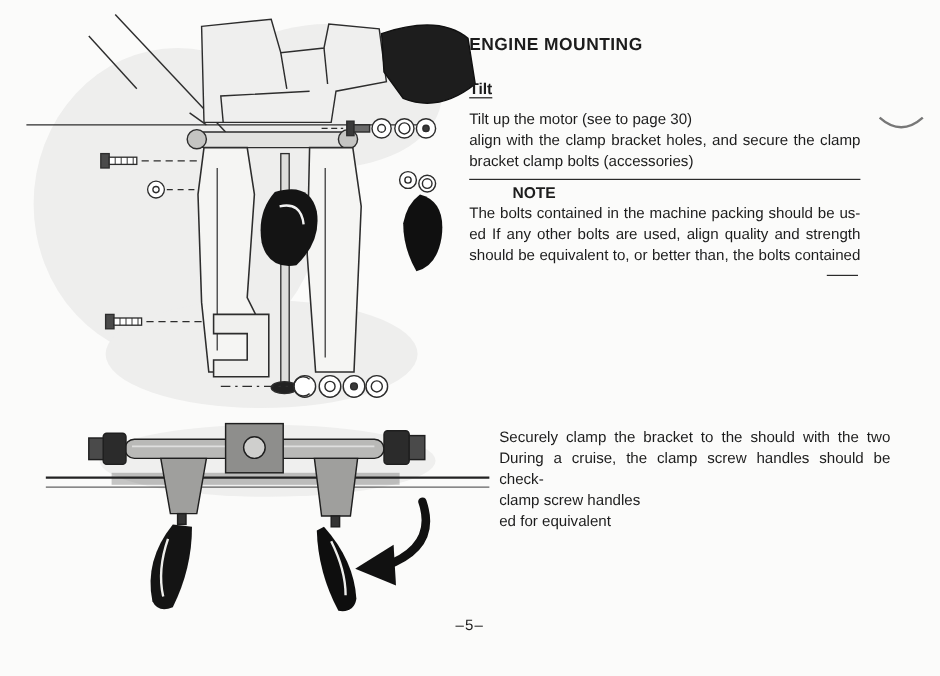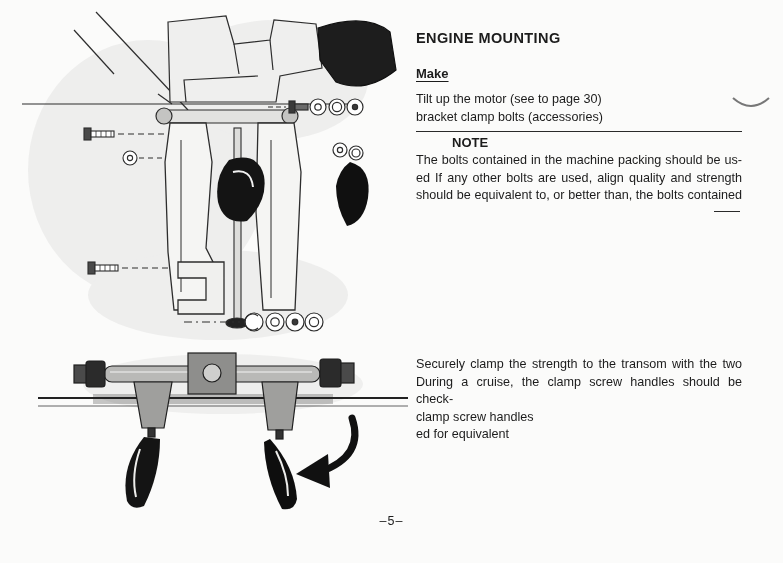--- a/index.html
+++ b/index.html
@@ -12,21 +12,21 @@
     overflow: hidden;
   }
   .page { position: absolute; inset: 0; }
 
   
   .fig-top    { position: absolute; left: 18px;  top: 10px;  width: 385px; height: 335px; }
   .fig-bottom { position: absolute; left: 38px;  top: 350px; width: 370px; height: 165px; }
   .curl       { position: absolute; left: 731px; top: 90px;  width: 40px;  height: 26px; }
 
   
-  .textcol { position: absolute; left: 416px; top: 30px; width: 326px; }
+  .textcol { position: absolute; left: 391px; top: 30px; width: 326px; }
   .title   { font-size: 14.5px; font-weight: bold; letter-spacing: 0.4px; margin: 0; }
   .section { font-size: 13px; font-weight: bold; text-decoration: underline;
              text-underline-offset: 3px; margin-top: 20px; }
   .body    { font-size: 12.6px; line-height: 17.6px; margin-top: 10px; }
   .line    { min-height: 17.6px; }
   .just    { text-align: justify; text-align-last: justify; }
 
   .note       { border-top: 1.5px solid #2a2a2a; margin-top: 5px; padding-top: 2px; }
   .note-label { font-weight: bold; font-size: 13px; line-height: 18px; padding-left: 36px; }
   .note-body  { font-size: 12.6px; line-height: 17.6px; }
@@ -165,40 +165,41 @@
       </g>
       <g>
         <path d="M314,68 Q327,106 282,122" stroke="#111" stroke-width="7" fill="none" stroke-linecap="round"></path>
         <polygon points="290,104 258,124 292,138" fill="#111"></polygon>
       </g>
     </svg>
   </div>
 
   <div class="textcol">
     <h1 class="title">ENGINE MOUNTING</h1>
-    <div class="section">Make</div>
+    <div class="section">Tilt</div>
 
     <div class="body">
       <div class="line">Tilt up the motor (see to page 30)</div>
+      <div class="line just">align with the clamp bracket holes, and secure the clamp</div>
       <div class="line">bracket clamp bolts (accessories)</div>
     </div>
 
     <div class="note">
       <div class="note-label">NOTE</div>
       <div class="note-body">
         <div class="line just">The bolts contained in the machine packing should be us-</div>
         <div class="line just">ed  If any other bolts are used, align quality and strength</div>
         <div class="line just">should be equivalent to, or better than, the bolts contained</div>
       </div>
       <div class="cont-dash"></div>
     </div>
   </div>
 
   <div class="lower">
-    <div class="line just">Securely clamp the strength to the transom with the two</div>
+    <div class="line just">Securely clamp the bracket to the should with the two</div>
     <div class="line just">During a cruise, the clamp screw handles should be check-</div>
     <div class="line">clamp screw handles</div>
     <div class="line">ed for equivalent</div>
   </div>
 
   <div class="curl">
     <svg viewBox="0 0 40 26" width="40" height="26">
       <path d="M2,8 Q20,24 38,8" stroke="#777" stroke-width="2" fill="none"></path>
     </svg>
   </div>

